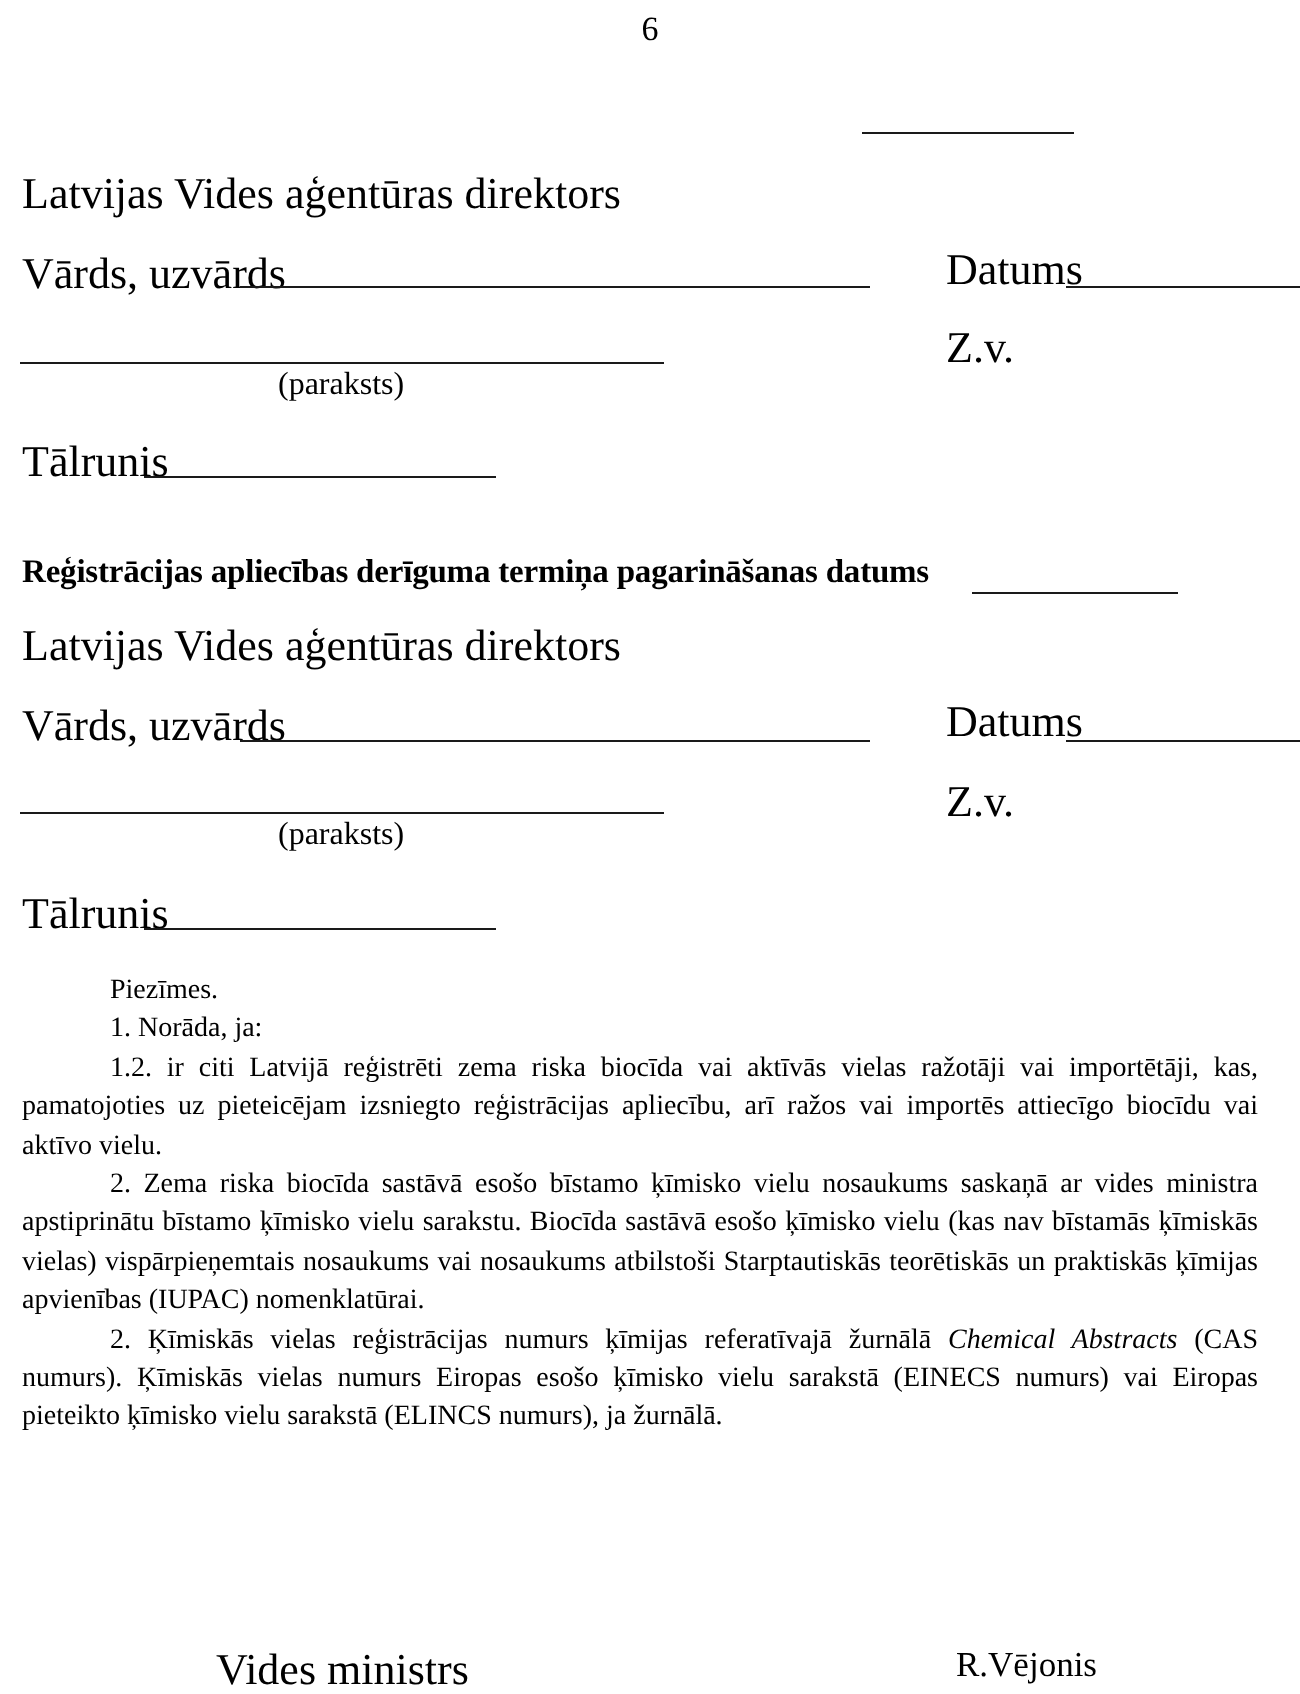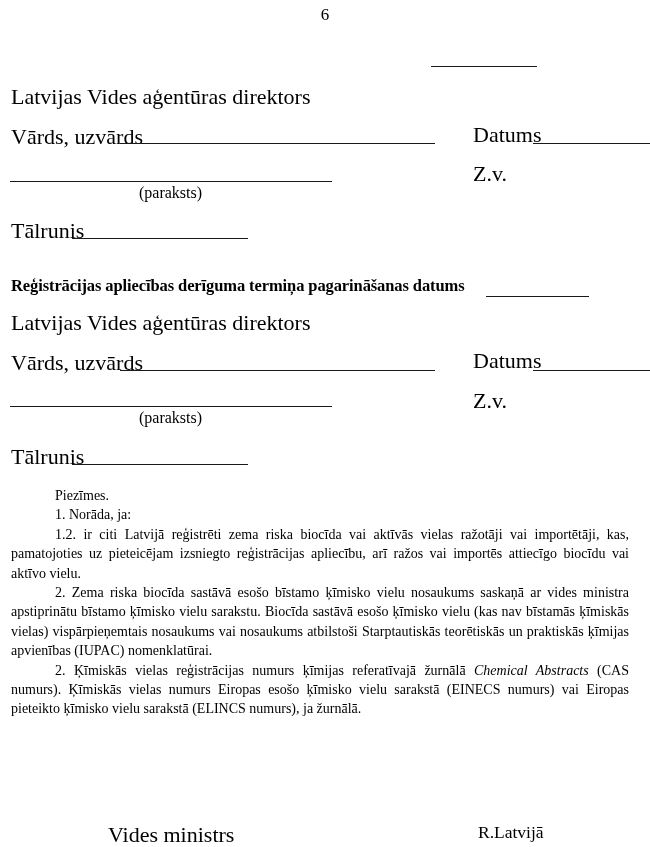--- a/index.html
+++ b/index.html
@@ -133,15 +133,15 @@
 
   <div class="notes" style="top:486px;">
     <p>Piezīmes.</p>
     <p>1. Norāda, ja:</p>
     <p>1.2. ir citi Latvijā reģistrēti zema riska biocīda vai aktīvās vielas ražotāji vai importētāji, kas, pamatojoties uz pieteicējam izsniegto reģistrācijas apliecību, arī ražos vai importēs attiecīgo biocīdu vai aktīvo vielu.</p>
     <p>2. Zema riska biocīda sastāvā esošo bīstamo ķīmisko vielu nosaukums saskaņā ar vides ministra apstiprinātu bīstamo ķīmisko vielu sarakstu. Biocīda sastāvā esošo ķīmisko vielu (kas nav bīstamās ķīmiskās vielas) vispārpieņemtais nosaukums vai nosaukums atbilstoši Starptautiskās teorētiskās un praktiskās ķīmijas apvienības (IUPAC) nomenklatūrai.</p>
     <p><span>2. Ķīmiskās vielas reģistrācijas numurs ķīmijas referatīvajā žurnālā </span><i>Chemical Abstracts</i><span> (CAS numurs). Ķīmiskās vielas numurs Eiropas esošo ķīmisko vielu sarakstā (EINECS numurs) vai Eiropas pieteikto ķīmisko vielu sarakstā (ELINCS numurs), ja žurnālā.</span></p>
   </div>
 
   <div class="footer-left" style="top:822px;">Vides ministrs</div>
-  <div class="footer-right" style="top:822px;">R.Latvijā</div>
+  <div class="footer-right" style="top:822px;">R.Vējonis</div>
 
 </div>
 
 </body></html>

